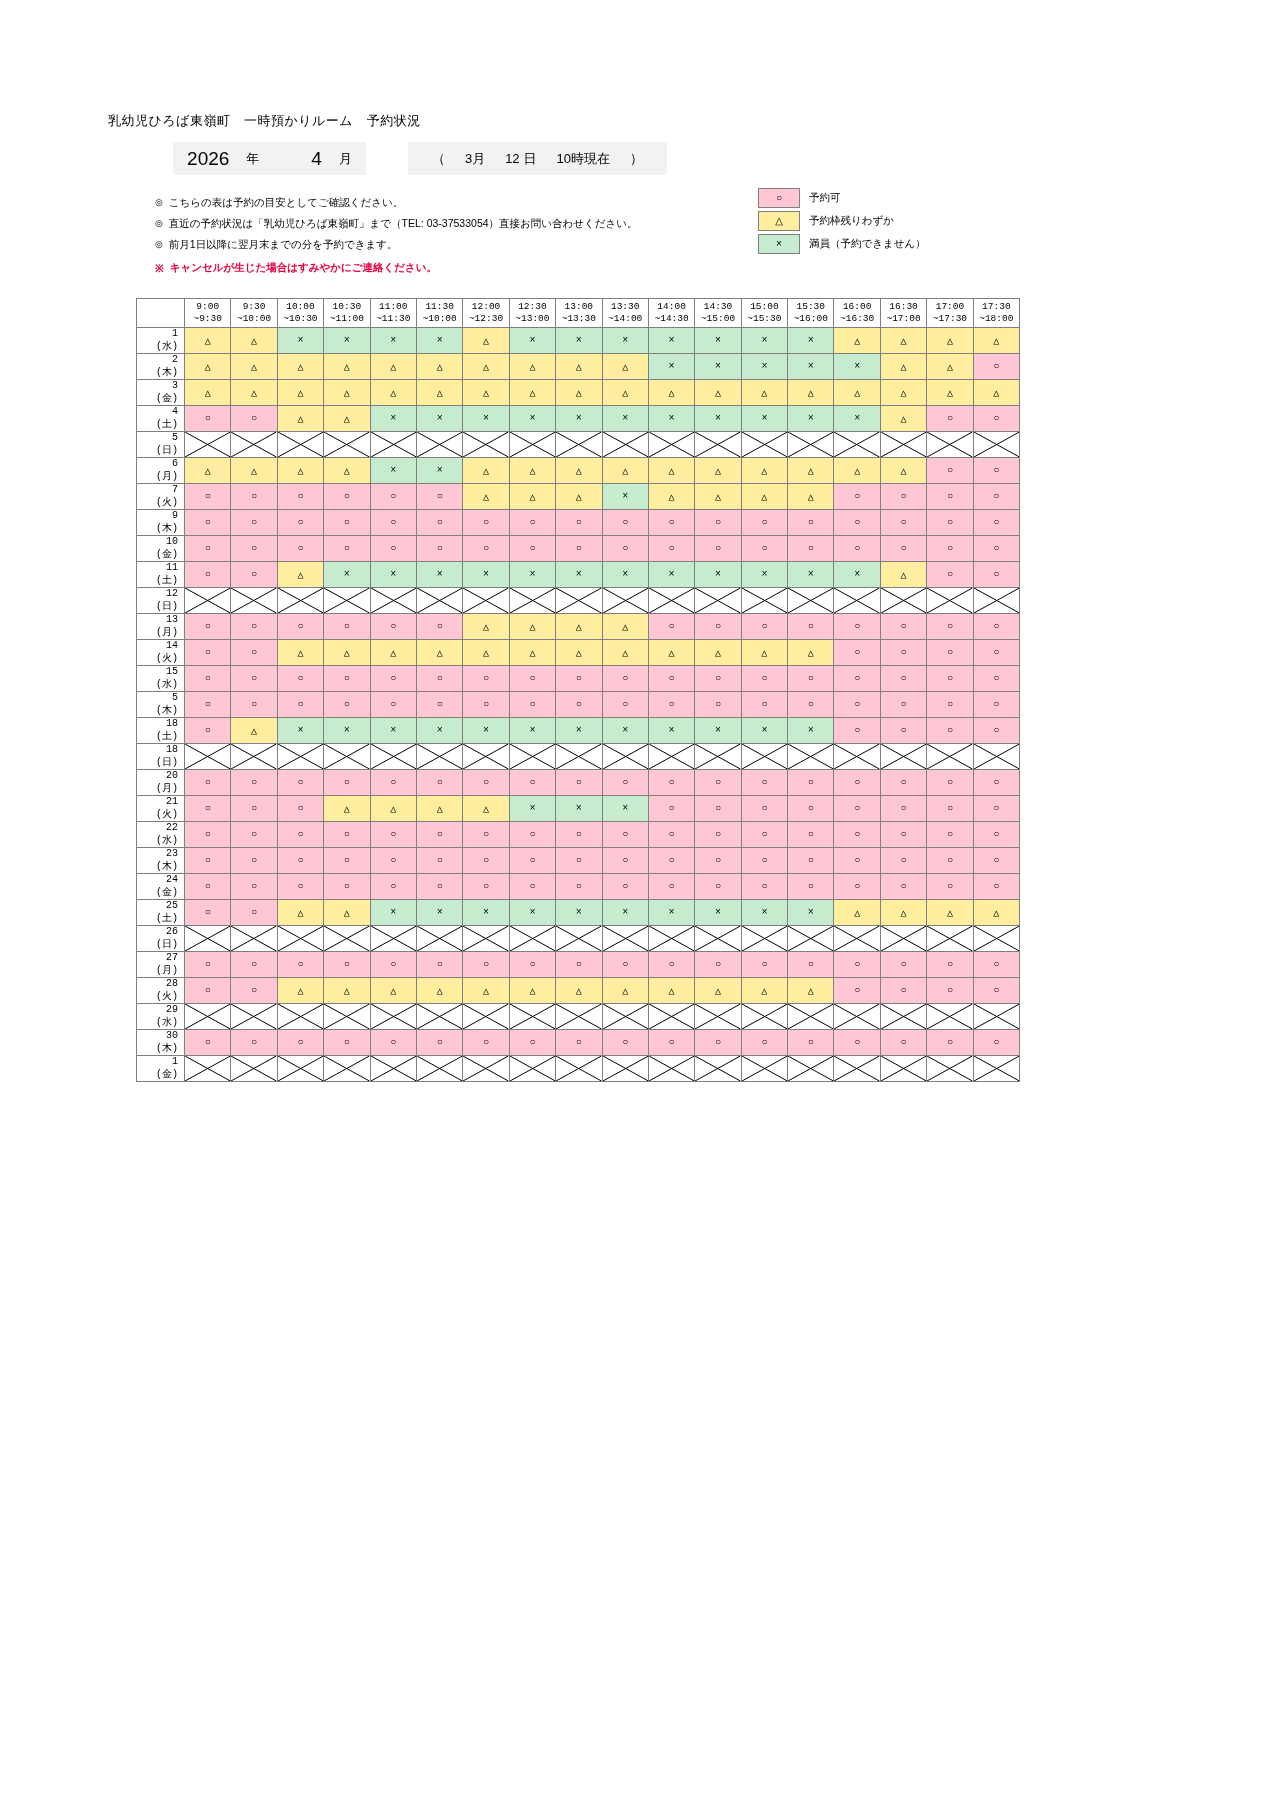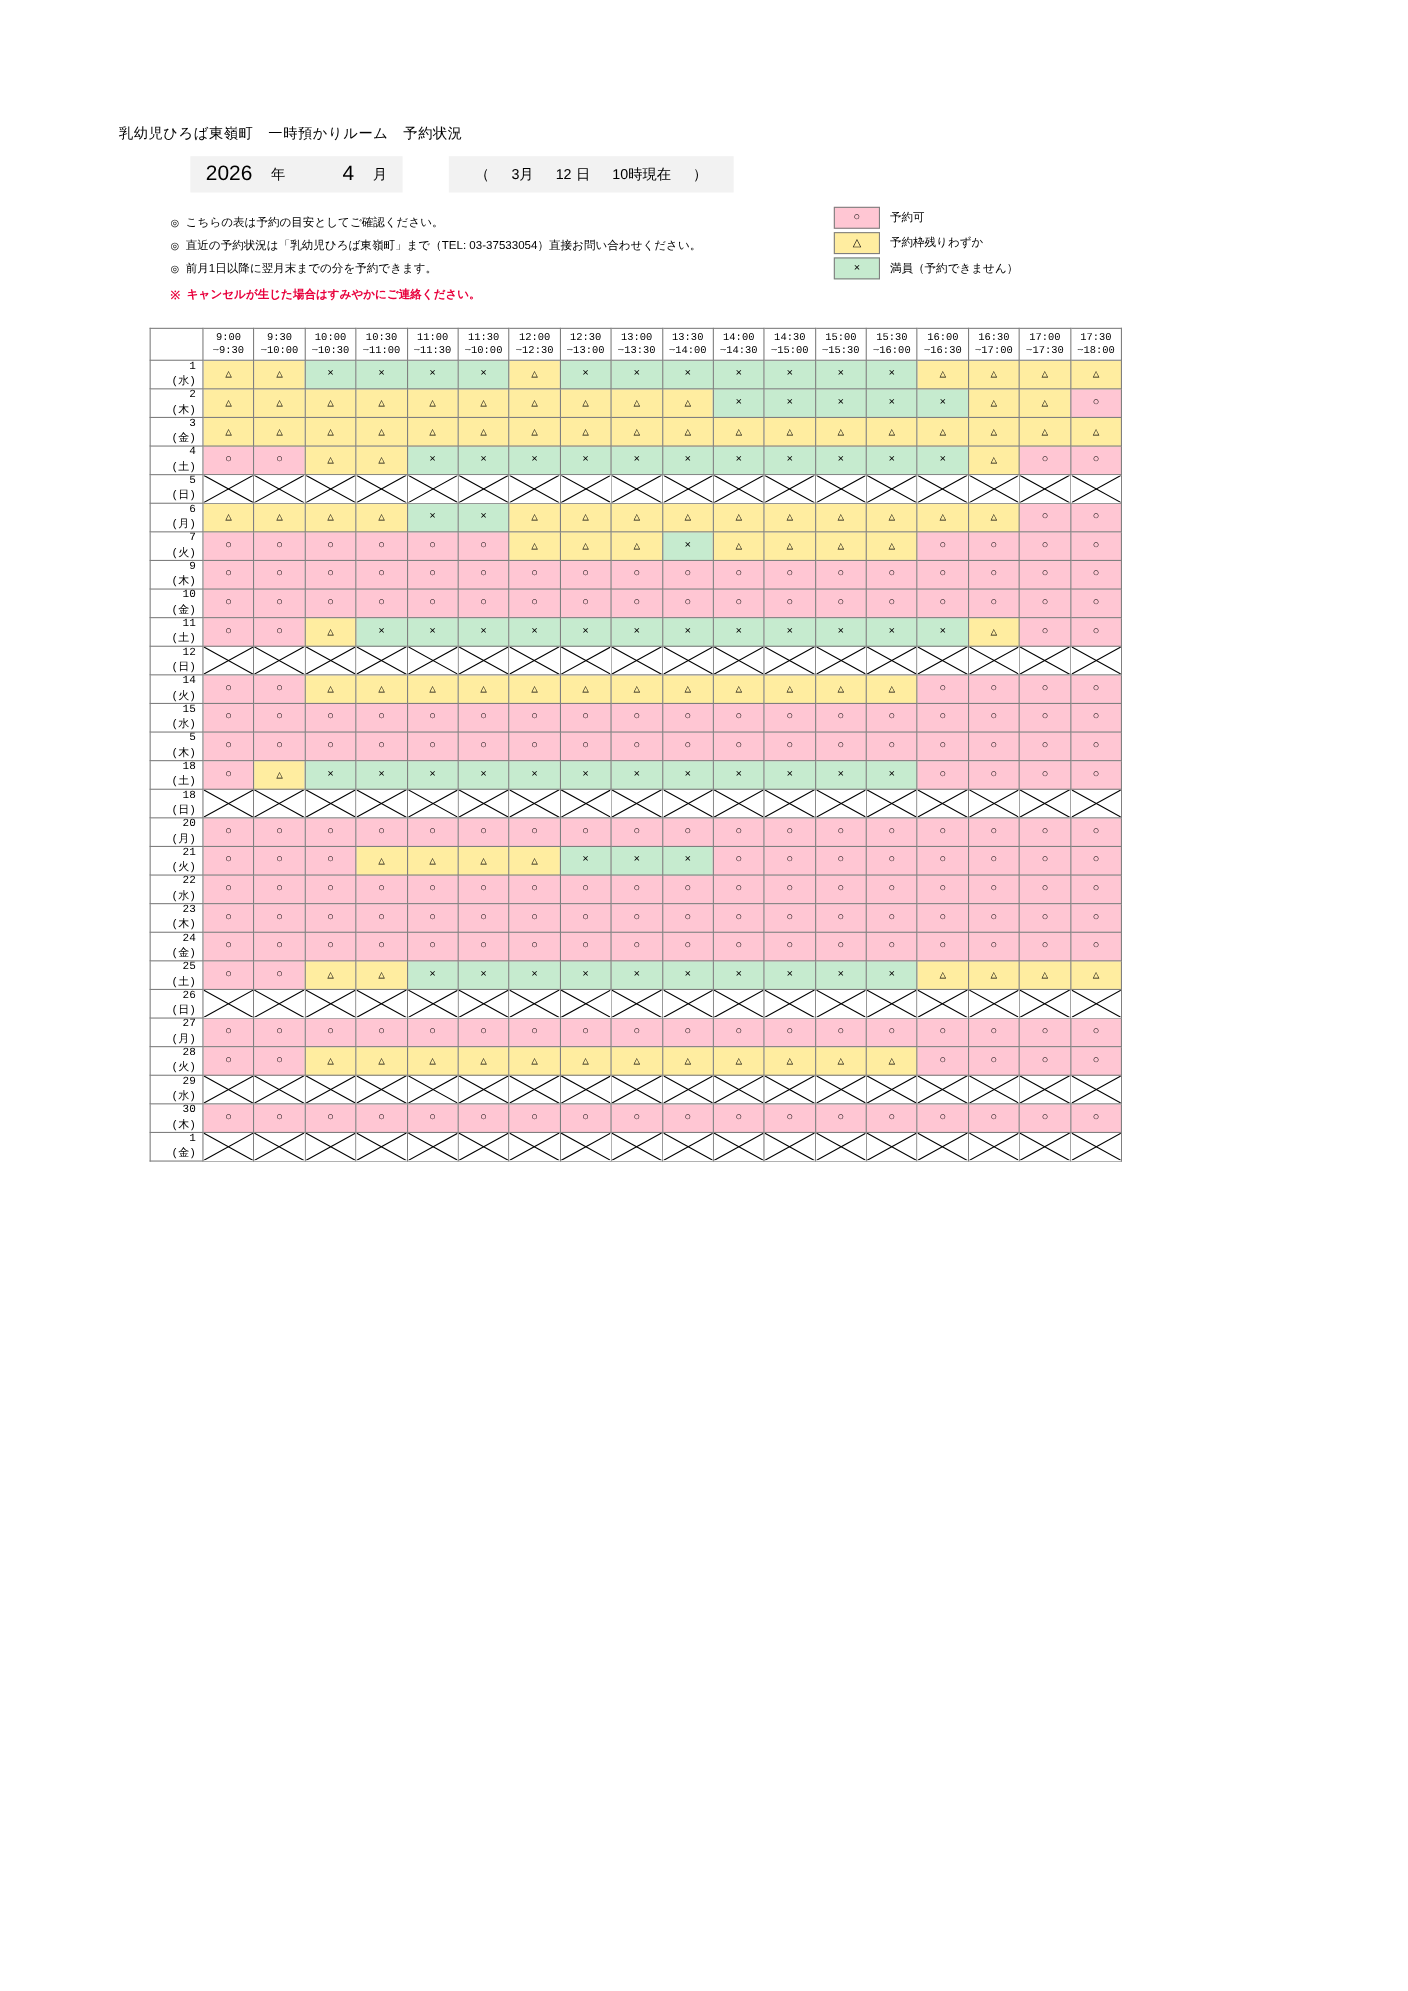--- a/index.html
+++ b/index.html
@@ -670,20 +670,41 @@
             </svg>
           </td>
           <td class="cell closed">
             <svg class="xline" viewBox="0 0 100 100" preserveAspectRatio="none">
               <line x1="0" y1="0" x2="100" y2="100" stroke="#000" stroke-width="1" vector-effect="non-scaling-stroke"></line>
               <line x1="100" y1="0" x2="0" y2="100" stroke="#000" stroke-width="1" vector-effect="non-scaling-stroke"></line>
             </svg>
           </td>
         </tr>
         <tr>
+          <td class="daycell">13 (月)</td>
+          <td class="cell ok">○</td>
+          <td class="cell ok">○</td>
+          <td class="cell ok">○</td>
+          <td class="cell ok">○</td>
+          <td class="cell ok">○</td>
+          <td class="cell ok">○</td>
+          <td class="cell few">△</td>
+          <td class="cell few">△</td>
+          <td class="cell few">△</td>
+          <td class="cell few">△</td>
+          <td class="cell ok">○</td>
+          <td class="cell ok">○</td>
+          <td class="cell ok">○</td>
+          <td class="cell ok">○</td>
+          <td class="cell ok">○</td>
+          <td class="cell ok">○</td>
+          <td class="cell ok">○</td>
+          <td class="cell ok">○</td>
+        </tr>
+        <tr>
           <td class="daycell">14 (火)</td>
           <td class="cell ok">○</td>
           <td class="cell ok">○</td>
           <td class="cell few">△</td>
           <td class="cell few">△</td>
           <td class="cell few">△</td>
           <td class="cell few">△</td>
           <td class="cell few">△</td>
           <td class="cell few">△</td>
           <td class="cell few">△</td>

